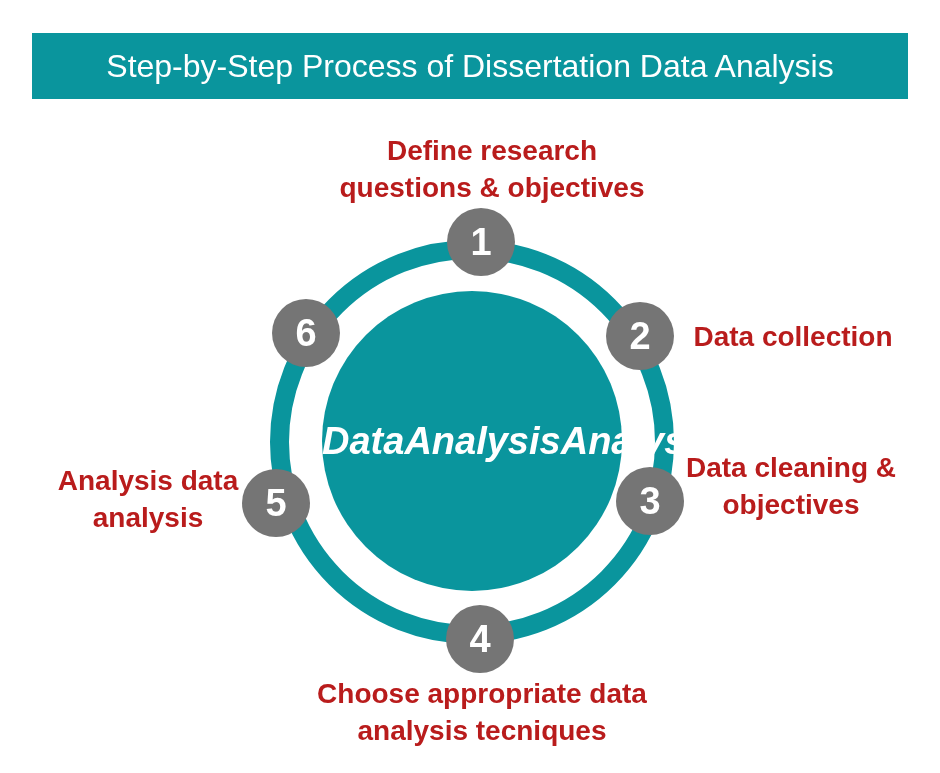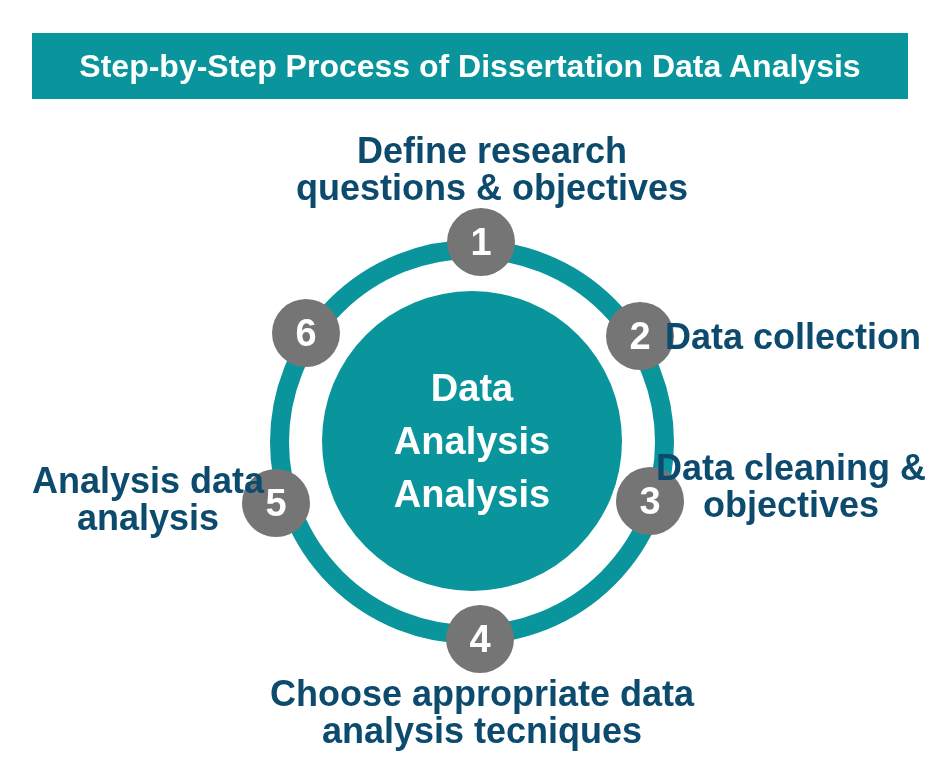--- a/index.html
+++ b/index.html
@@ -24,21 +24,21 @@
     width: 876px;
     height: 66px;
     background: #0a959d;
     display: flex;
     align-items: center;
     justify-content: center;
   }
   .banner h1 {
     margin: 12px;
     font-size: 32px;
-    font-weight: 700;
+    font-weight: 400;
     color: #ffffff;
     white-space: nowrap;
     letter-spacing: 0px;
   }
 
   
   .ring {
     position: absolute;
     left: 270px;
     top: 240px;
@@ -51,24 +51,24 @@
   }
   .center-circle {
     position: absolute;
     left: 322px;
     top: 291px;
     width: 300px;
     height: 300px;
     border-radius: 50%;
     background: #0a959d;
     display: flex;
-    flex-direction: column;
+    flex-direction: row;
     align-items: center;
-    justify-content: center;
     text-align: center;
+    font-style: italic;
   }
   .center-circle .cline {
     color: #ffffff;
     font-size: 38px;
     font-weight: 700;
     line-height: 53px;
   }
 
   
   .node {
@@ -89,22 +89,22 @@
   .node.n3 { left: 616px; top: 467px; }
   .node.n4 { left: 446px; top: 605px; }
   .node.n5 { left: 242px; top: 469px; }
   .node.n6 { left: 272px; top: 299px; }
 
   
   .step-label {
     position: absolute;
     transform: translate(-50%, -50%);
     text-align: center;
-    color: #0c4a6e;
-    font-size: 36px;
+    color: #b91c1c;
+    font-size: 28px;
     font-weight: 700;
     line-height: 37px;
     white-space: nowrap;
   }
   .step-label.l1 { left: 492px; top: 169px; }
   .step-label.l2 { left: 793px; top: 336px; }
   .step-label.l3 { left: 791px; top: 486px; }
   .step-label.l4 { left: 482px; top: 712px; }
   .step-label.l5 { left: 148px; top: 499px; }
   .step-label.l6 { left: 158px; top: 312px; }

